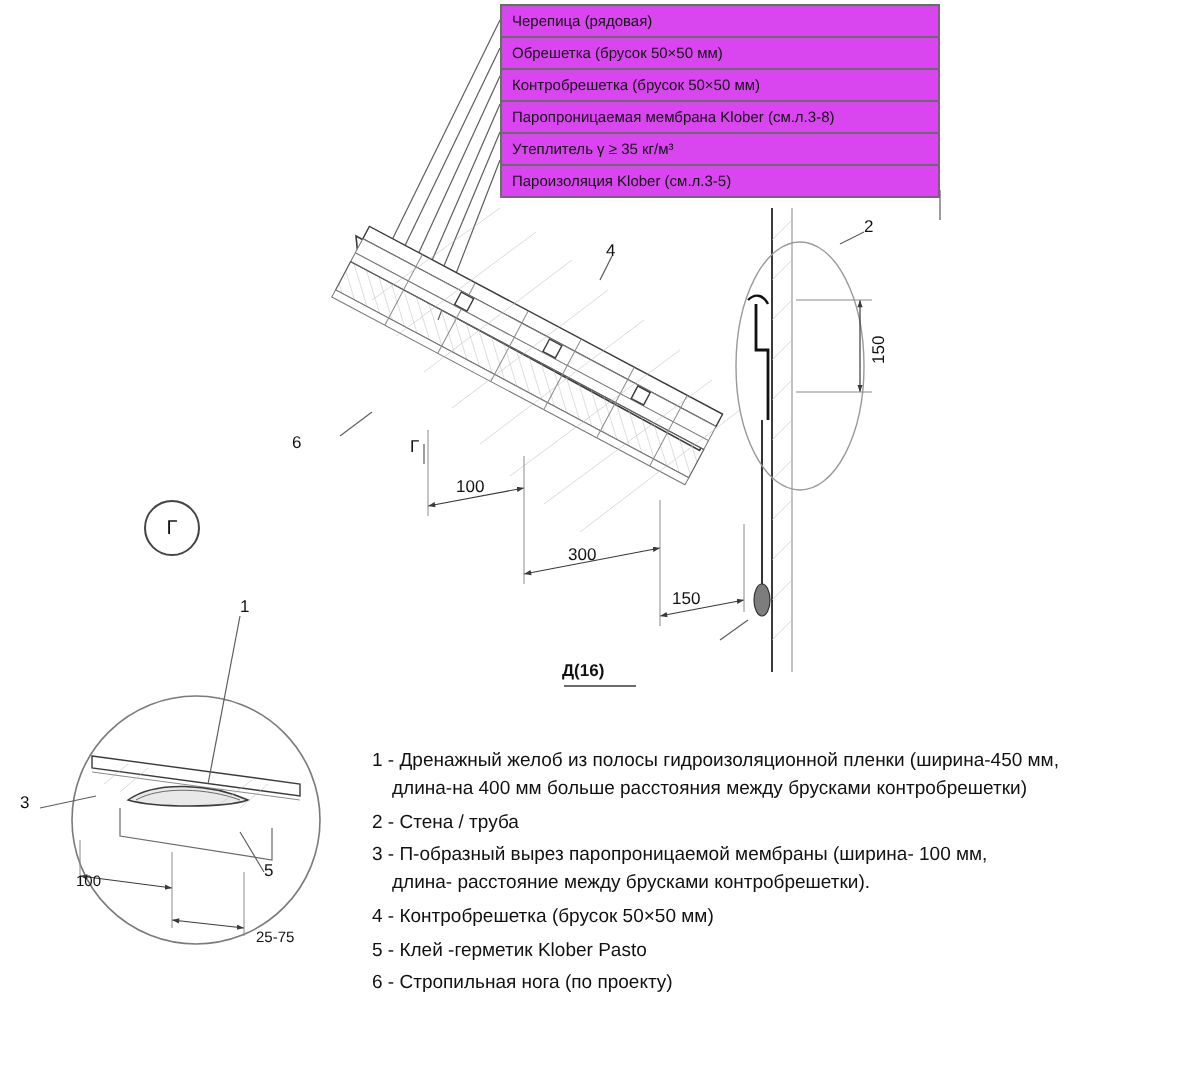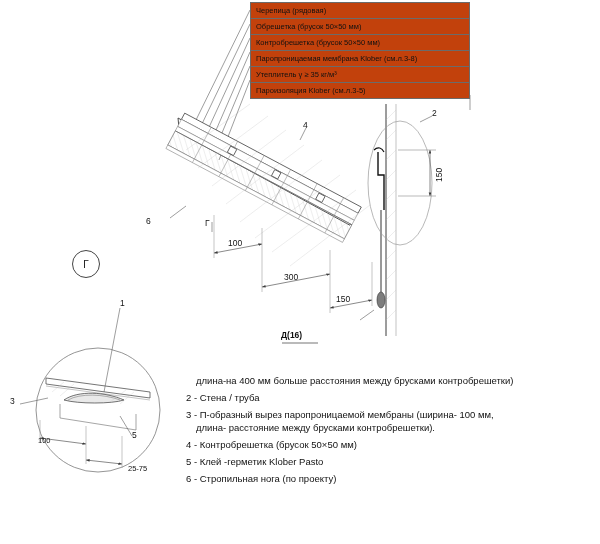--- a/index.html
+++ b/index.html
@@ -14,21 +14,21 @@
   #root{position:absolute;left:0;top:0;width:600px;height:544px;}
   svg#drawing{position:absolute;left:0;top:0;width:600px;height:544px;}
 
   
   .legend-table{
     position:absolute;
     left:250px;top:2px;
     width:220px;
     border-collapse:collapse;
     font-size:7.5px;
-    background:#c2410c;
+    background:#d946ef;
   }
   .legend-table td{
     border:1px solid #6b6b6b;
     padding:2px 4px 2px 5px;
     height:11px;
     white-space:nowrap;
     color:#111;
   }
 
   
@@ -263,20 +263,21 @@
 
   <div class="txt rot" style="left:434px;top:182px;">150</div>
   <div class="txt" style="left:228px;top:238px;">100</div>
   <div class="txt" style="left:284px;top:272px;">300</div>
   <div class="txt" style="left:336px;top:294px;">150</div>
   <div class="txt sm" style="left:38px;top:436px;">100</div>
   <div class="txt sm" style="left:88px;top:464px;padding-left:40px;">25-75</div>
 
   <div class="legend-list">
     <div class="row">
+      <span>1 - Дренажный желоб из полосы гидроизоляционной пленки (ширина-450 мм,</span>
       <span class="cont">длина-на 400 мм больше расстояния между брусками контробрешетки)</span>
     </div>
     <div class="row">
       <span>2 - Стена / труба</span>
     </div>
     <div class="row">
       <span>3 - П-образный вырез паропроницаемой мембраны (ширина- 100 мм,</span>
       <span class="cont">длина- расстояние между брусками контробрешетки).</span>
     </div>
     <div class="row">

